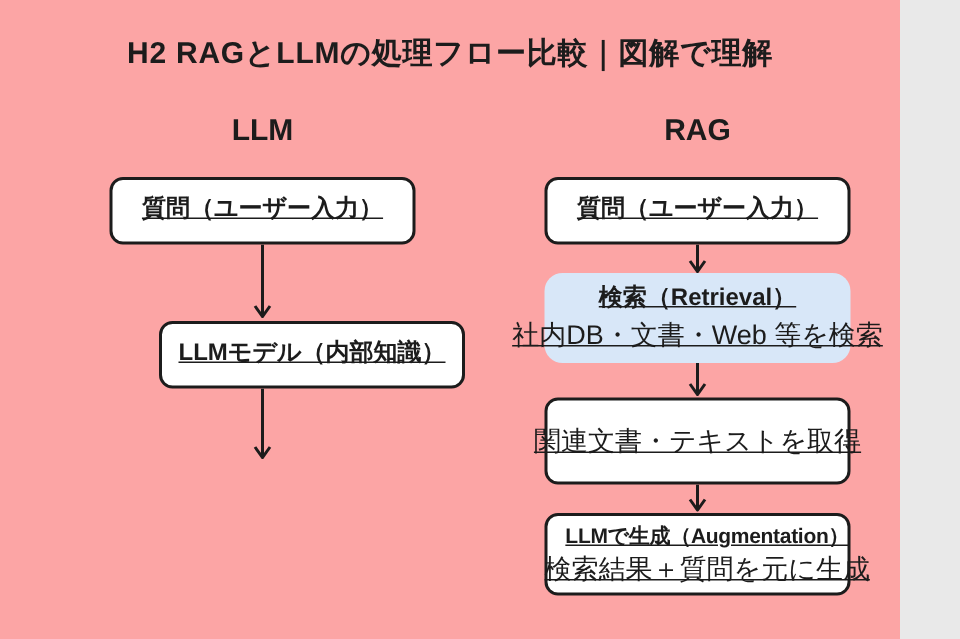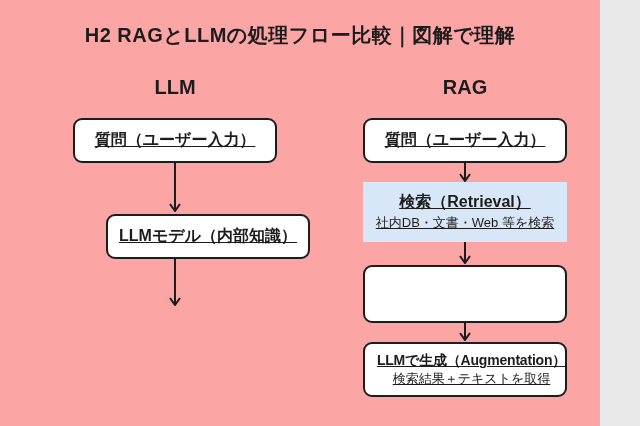--- a/index.html
+++ b/index.html
@@ -38,29 +38,29 @@
     align-items:center;justify-content:center;
     gap:2px;
     padding:4px 4px;
     text-decoration:underline;
   }
   .node.col-l{left:73px;}
   .node.col-r{left:363px;}
   .node.highlight{
     border:none;
     background:#D8E7F8;
-    border-radius:0;
+    border-radius:12px;
   }
   .node-title{
     font-size:16px;font-weight:bold;color:#1C1C1C;
     white-space:nowrap;line-height:1.3;
   }
   .node-title.small{font-size:14px;letter-spacing:-0.2px;}
   .node-subtitle{
-    font-size:13px;font-weight:normal;color:#1C1C1C;
+    font-size:18px;font-weight:normal;color:#1C1C1C;
     white-space:nowrap;line-height:1.25;
   }
   .arrow{position:absolute;width:14px;}
   .arrow svg{display:block;}
 </style>
 </head>
 <body>
 
 <div class="canvas">
 
@@ -90,24 +90,25 @@
   </div>
 
   <div class="node col-r" style="top:118px;height:45px;">
     <div class="node-title">質問（ユーザー入力）</div>
   </div>
   <div class="node col-r highlight" style="top:182px;height:60px;">
     <div class="node-title">検索（Retrieval）</div>
     <div class="node-subtitle">社内DB・文書・Web 等を検索</div>
   </div>
   <div class="node col-r" style="top:265px;height:58px;">
+    <div class="node-subtitle">関連文書・テキストを取得</div>
   </div>
   <div class="node col-r" style="top:342px;height:55px;padding-left:17px;">
     <div class="node-title small">LLMで生成（Augmentation）</div>
-    <div class="node-subtitle">検索結果＋テキストを取得</div>
+    <div class="node-subtitle">検索結果＋質問を元に生成</div>
   </div>
 
   <div class="arrow" style="left:458px;top:163px;">
     <svg width="14" height="19" viewBox="0 0 14 19">
       <line x1="7" y1="0" x2="7" y2="17" stroke="#1C1C1C" stroke-width="2"></line>
       <polyline points="2,11 7,18 12,11" fill="none" stroke="#1C1C1C" stroke-width="2"></polyline>
     </svg>
   </div>
   <div class="arrow" style="left:458px;top:242px;">
     <svg width="14" height="22" viewBox="0 0 14 22">

